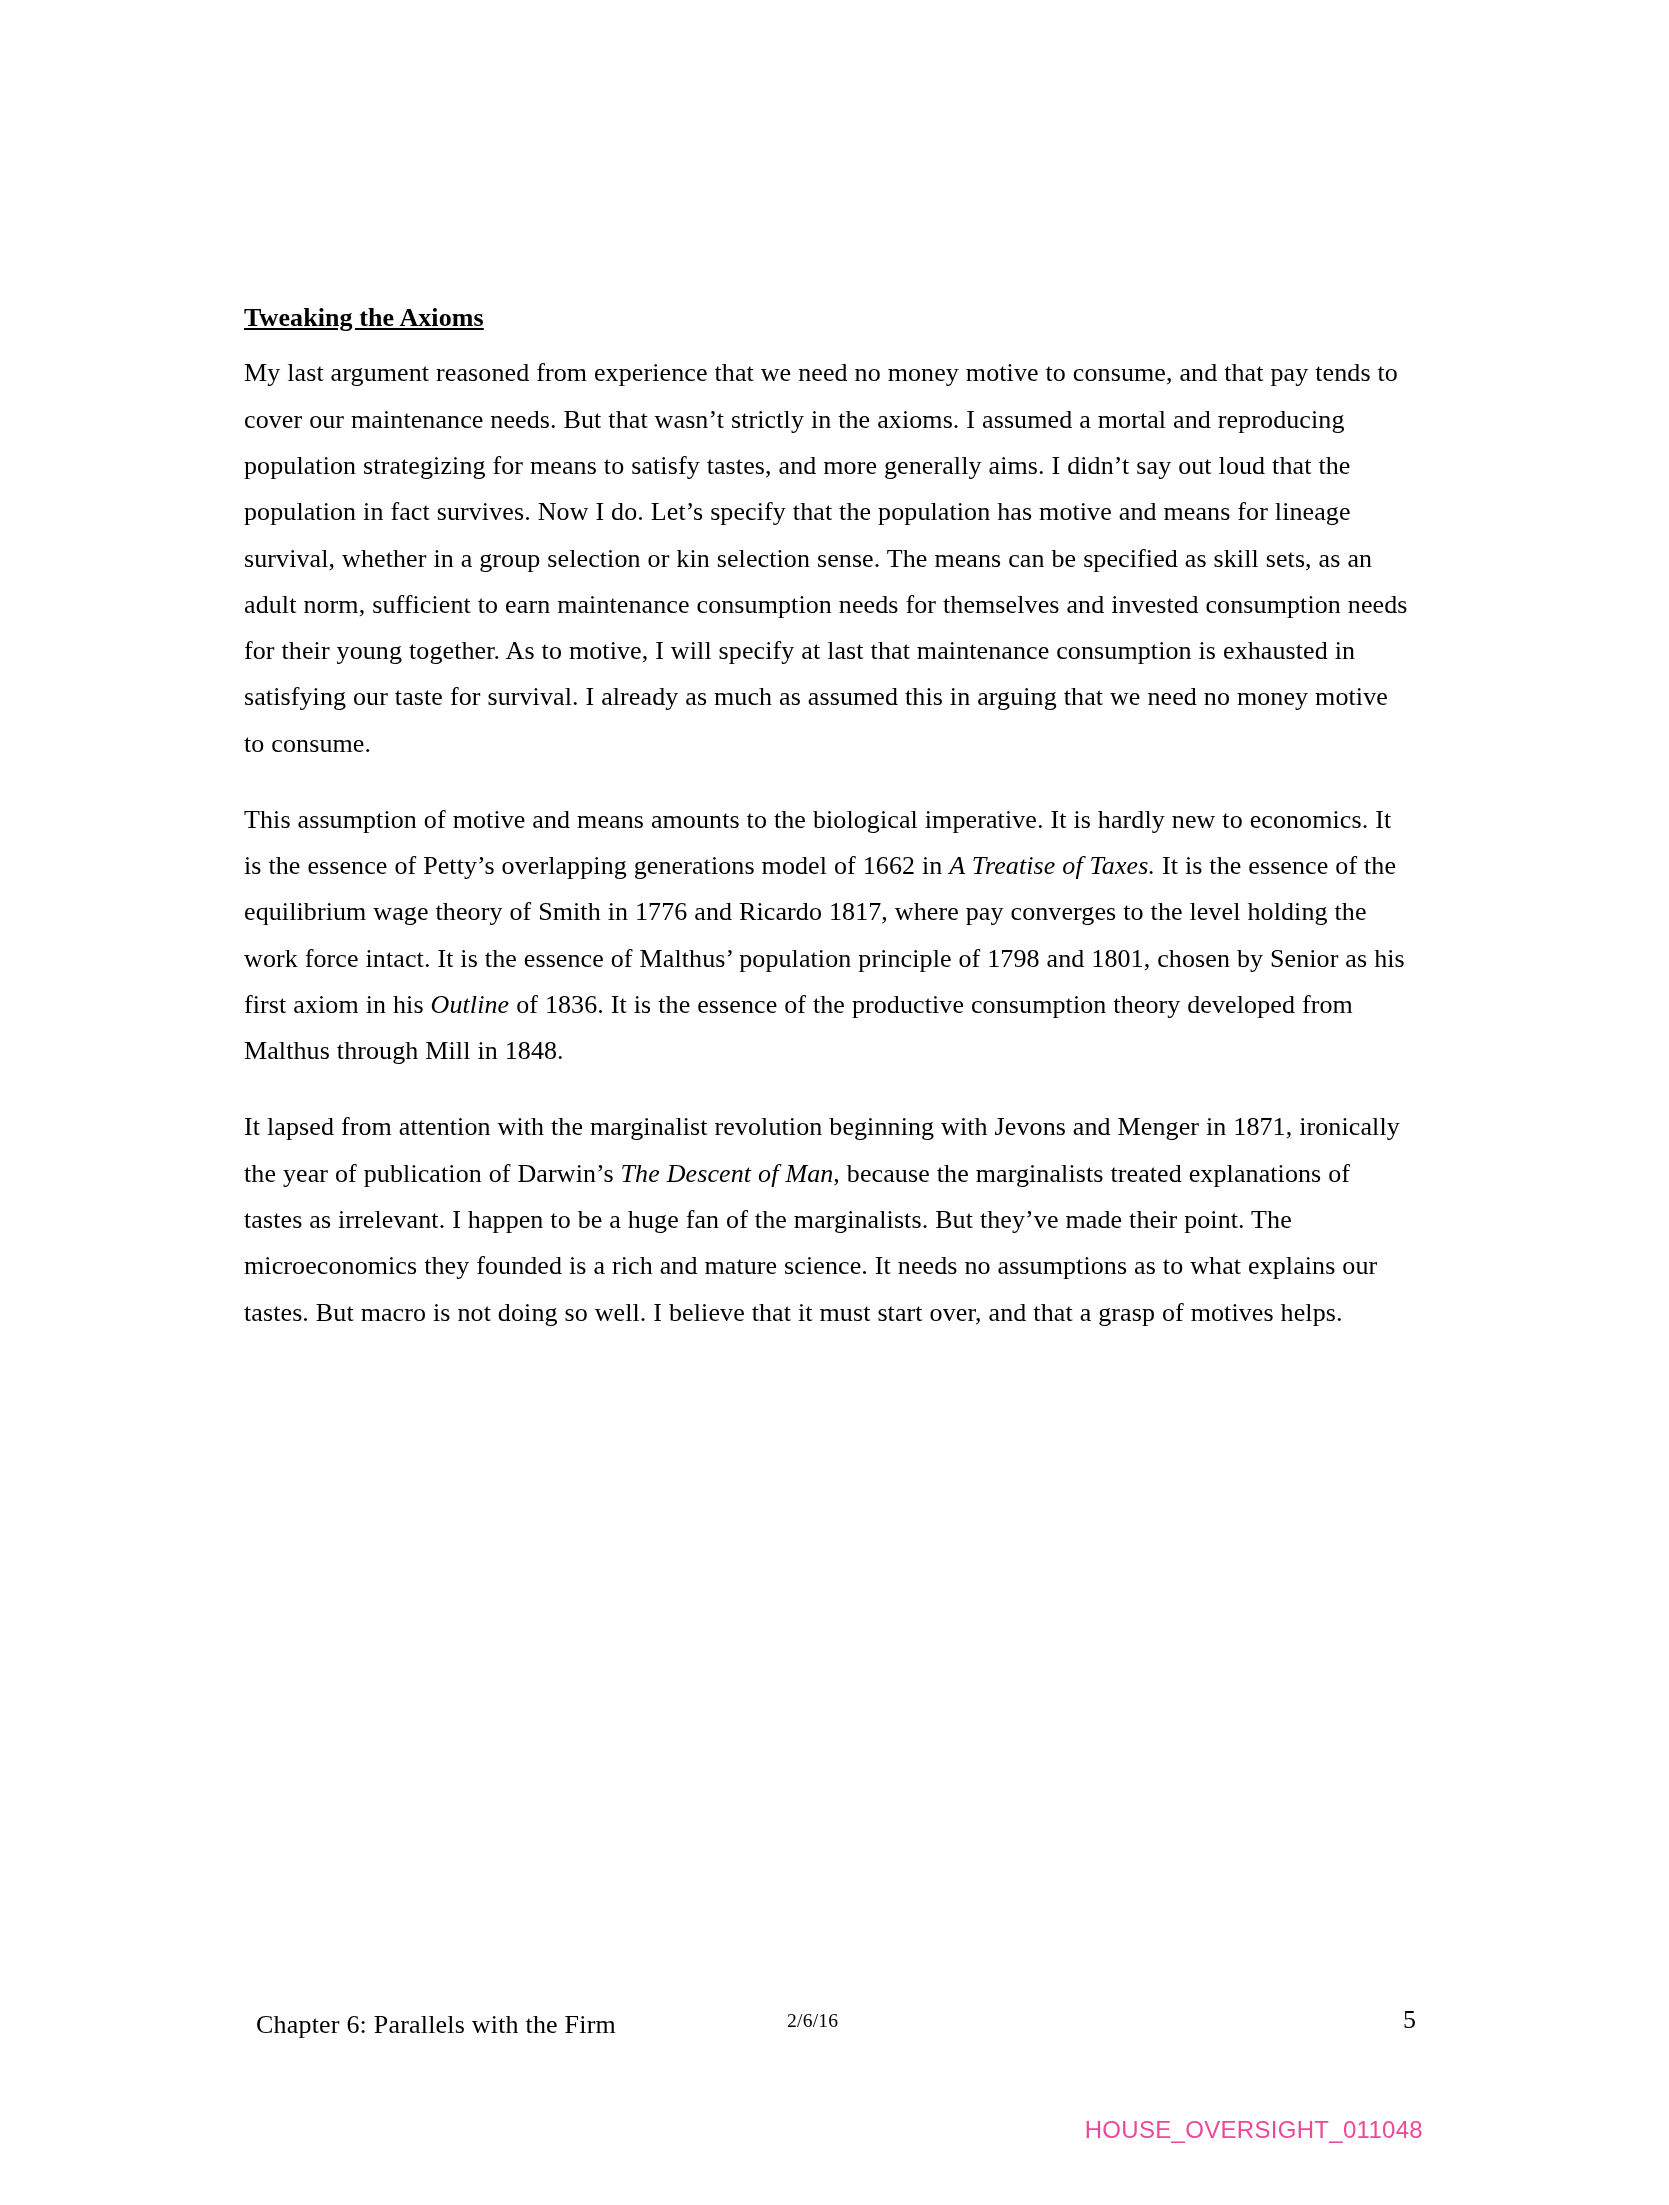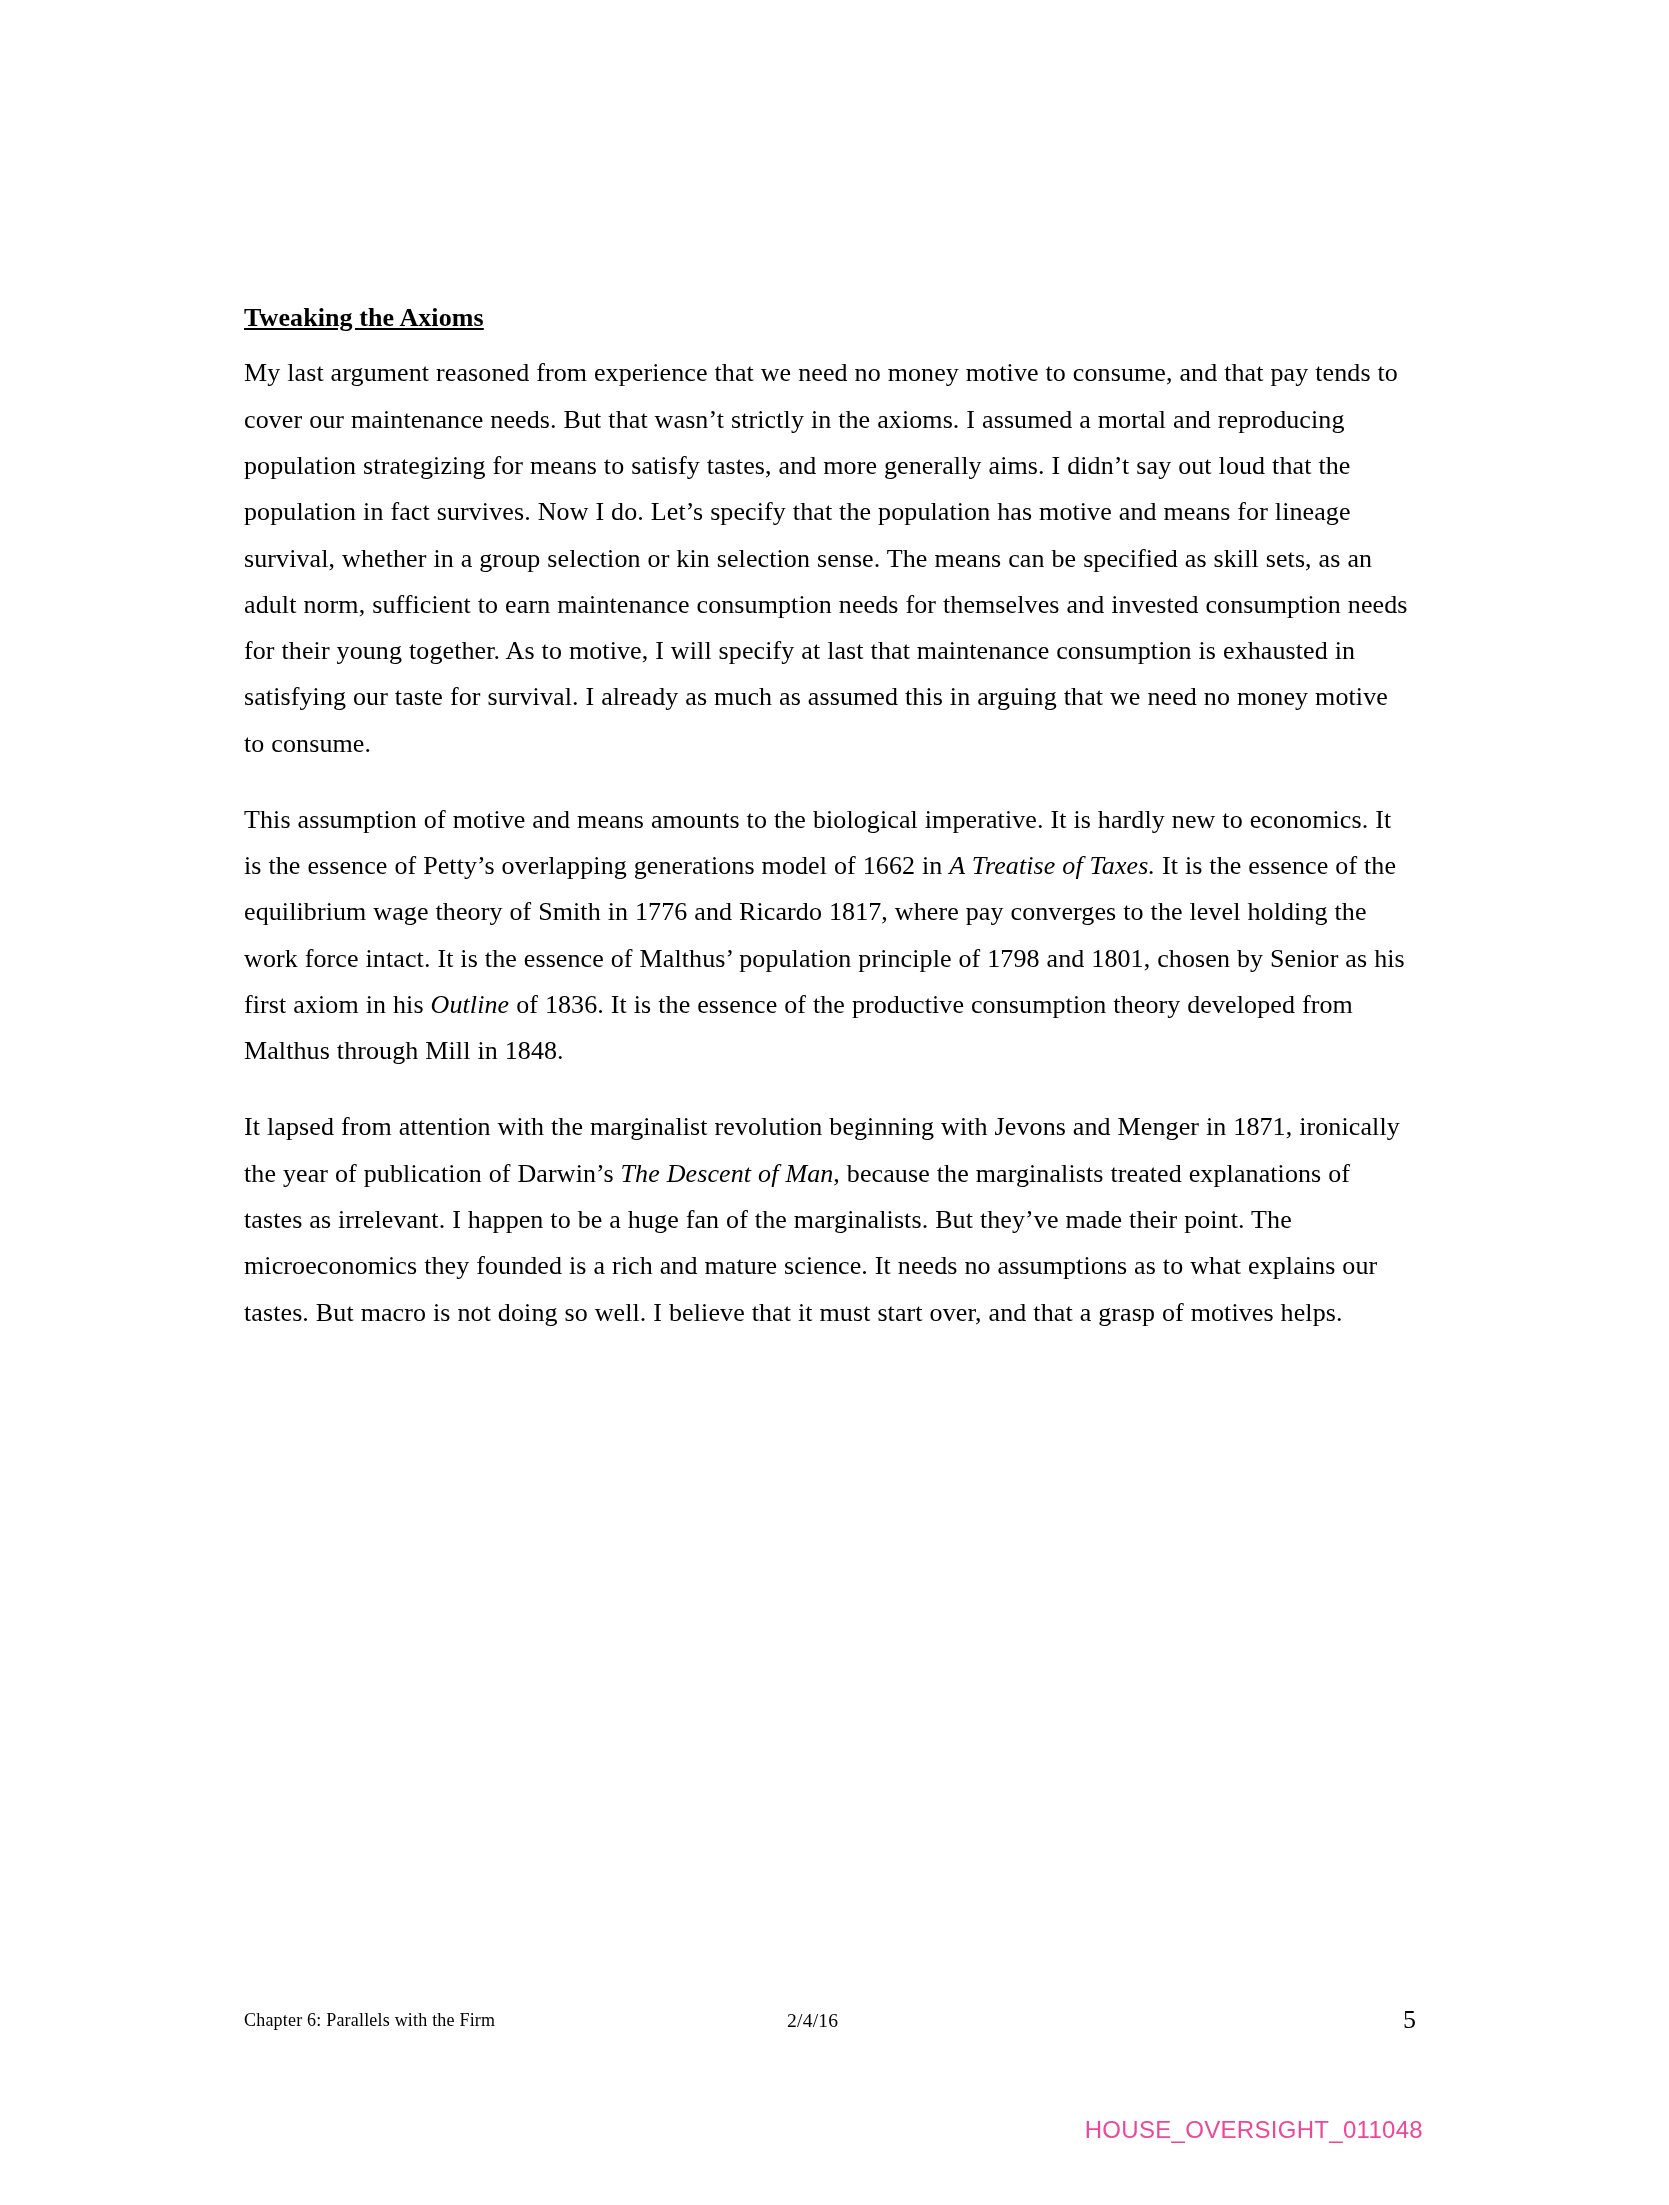--- a/index.html
+++ b/index.html
@@ -51,23 +51,23 @@
   }
   .footer {
     position: absolute;
     left: 244px;
     top: 2010px;
     width: 1172px;
     height: 26px;
   }
   .footer-chapter {
     position: absolute;
-    left: 0;
+    left: 12px;
     top: 0;
-    font-size: 18px;
+    font-size: 26px;
     letter-spacing: 0.2px;
   }
   .footer-date {
     position: absolute;
     left: 543px;
     top: 0;
     font-size: 19.6px;
     letter-spacing: 0.2px;
   }
   .footer-pagenum {
@@ -94,20 +94,20 @@
   <div class="content">
     <h2 class="section-heading">Tweaking the Axioms</h2>
 
     <p class="body-text" id="p1"><span>My last argument reasoned from experience that we need no money motive to consume, and that pay tends to cover our maintenance needs. But that wasn’t strictly in the axioms. I assumed a mortal and reproducing population strategizing for means to satisfy tastes, and more generally aims. I didn’t say out loud that the population in fact survives. Now I do. Let’s specify that the population has motive and means for lineage survival, whether in a group selection or kin selection sense. The means can be specified as skill sets, as an adult norm, sufficient to earn maintenance consumption needs for themselves and invested consumption needs for their young together. As to motive, I will specify at last that maintenance consumption is exhausted in satisfying our taste for survival. I already as much as assumed this in arguing that we need no money motive to consume.</span></p>
     <p class="body-text" id="p2"><span>This assumption of motive and means amounts to the biological imperative. It is hardly new to economics. It is the essence of Petty’s overlapping generations model of 1662 in </span><em>A Treatise of Taxes.</em><span> It is the essence of the equilibrium wage theory of Smith in 1776 and Ricardo 1817, where pay converges to the level holding the work force intact. It is the essence of Malthus’ population principle of 1798 and 1801, chosen by Senior as his first axiom in his </span><em>Outline</em><span> of 1836. It is the essence of the productive consumption theory developed from Malthus through Mill in 1848.</span></p>
     <p class="body-text" id="p3"><span>It lapsed from attention with the marginalist revolution beginning with Jevons and Menger in 1871, ironically the year of publication of Darwin’s </span><em>The Descent of Man</em><span>, because the marginalists treated explanations of tastes as irrelevant. I happen to be a huge fan of the marginalists. But they’ve made their point. The microeconomics they founded is a rich and mature science. It needs no assumptions as to what explains our tastes. But macro is not doing so well. I believe that it must start over, and that a grasp of motives helps.</span></p>
   </div>
 
   <div class="footer">
     <span class="footer-chapter">Chapter 6: Parallels with the Firm</span>
-    <span class="footer-date">2/4/16</span>
+    <span class="footer-date">2/6/16</span>
     <span class="footer-pagenum">5</span>
   </div>
 
   <div class="stamp">HOUSE_OVERSIGHT_011048</div>
 
 </div>
 
 
 </body></html>

